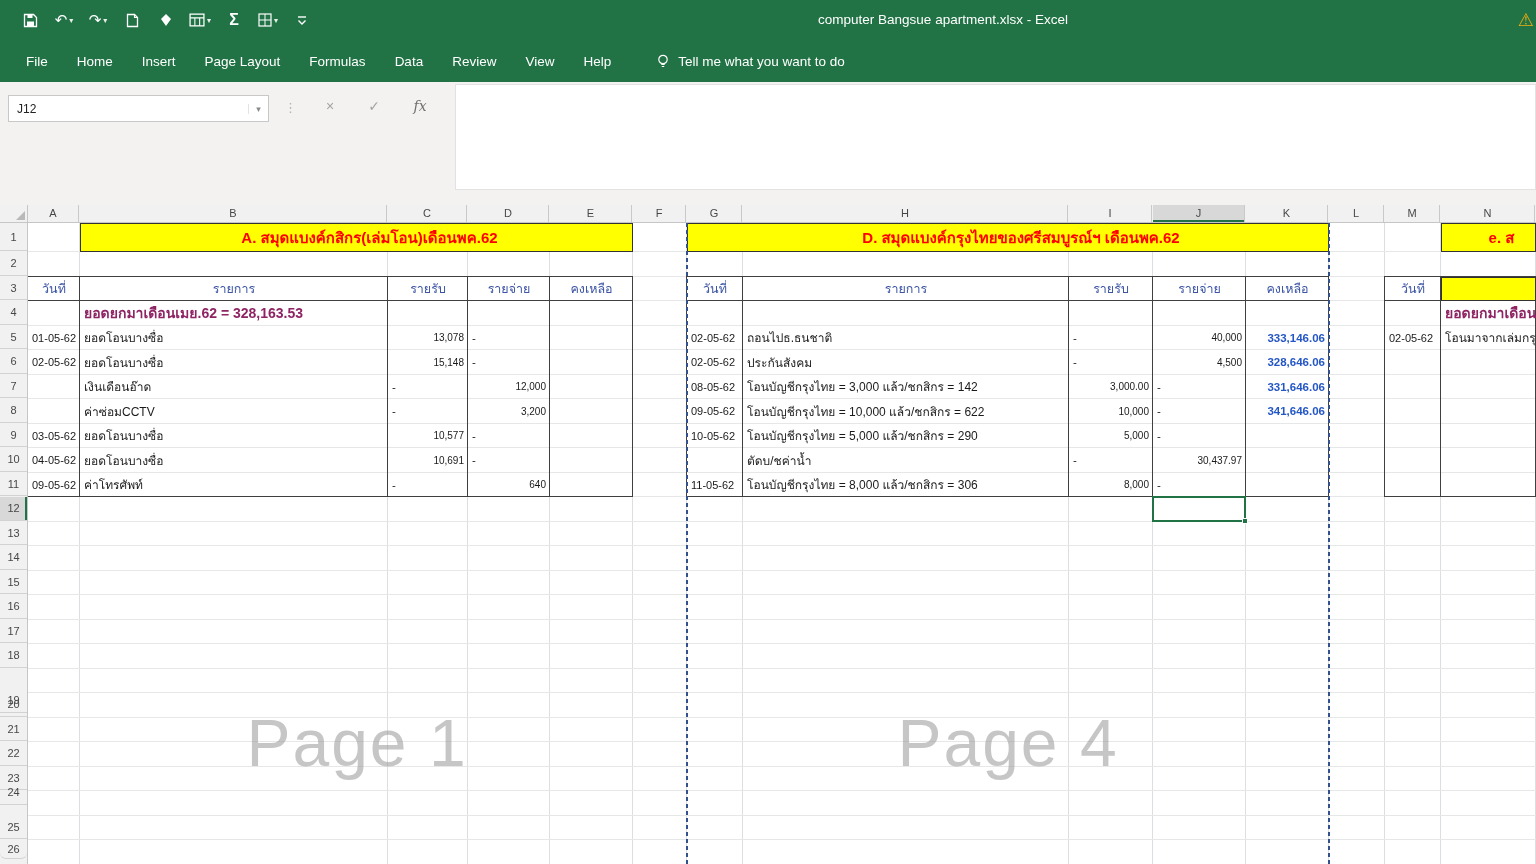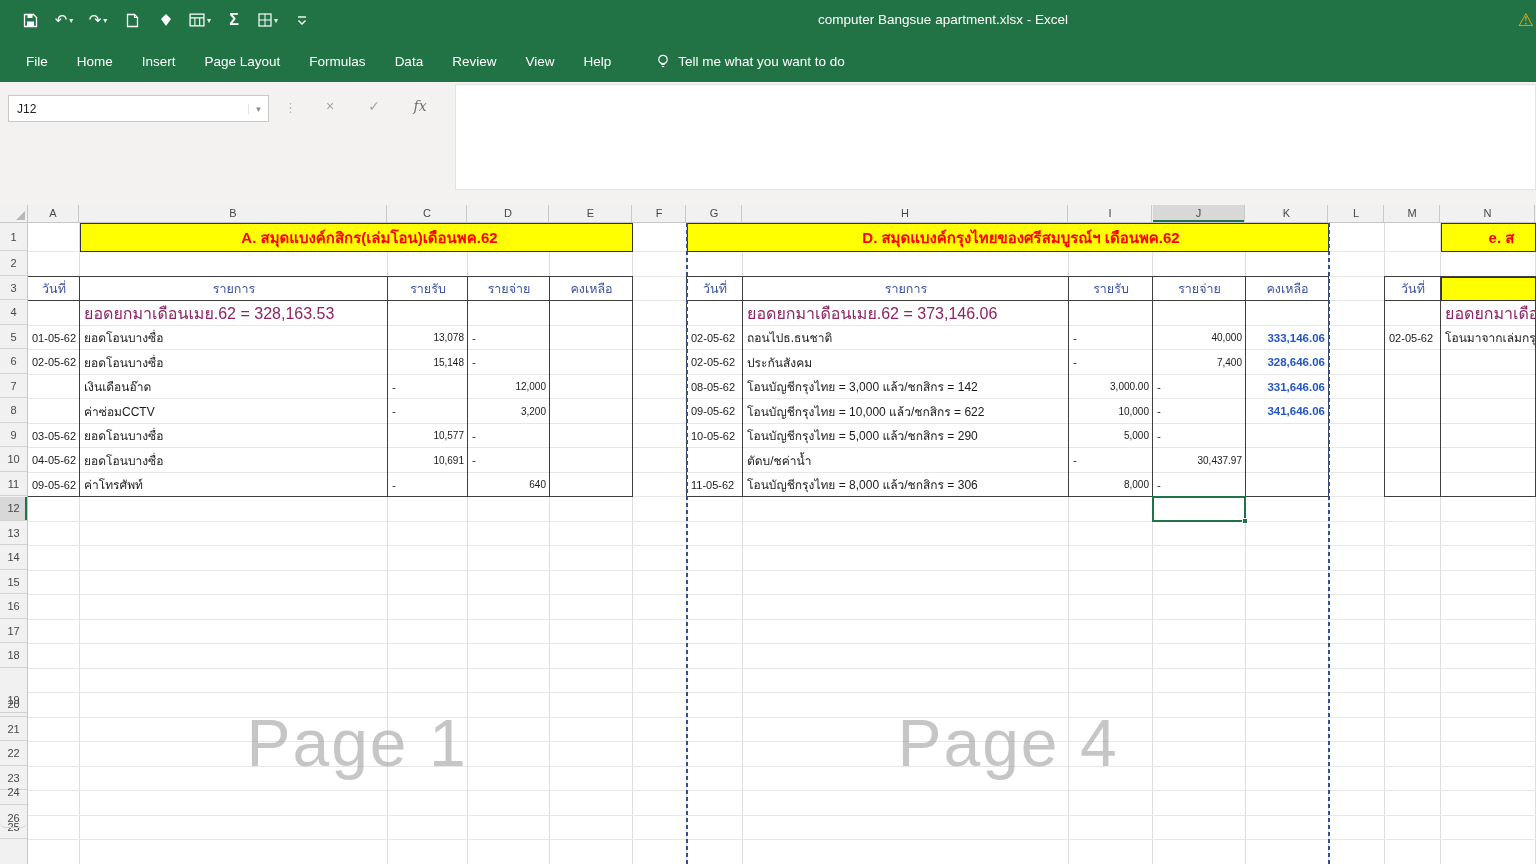--- a/index.html
+++ b/index.html
@@ -58,21 +58,21 @@
   .gl.h { position:absolute; left:28px; right:0; height:1px; background:#e6e7e9; }
   .tb  { background:#3f3f3f; position:absolute; z-index:2; }
   .tb.v { width:1px; }
   .tb.h { height:1px; }
 
   .cell { position:absolute; display:flex; align-items:center; white-space:nowrap; overflow:hidden;
           padding:0 4px; color:#1a1a1a; z-index:3; }
   .cell.title { background:#ffff00; border:1px solid #333; color:#ff0000; font-weight:bold;
                 font-size:15px; justify-content:center; z-index:3;padding-left:30px; }
   .cell.h     { color:#3b54a5; justify-content:center; font-size:12.5px; }
-  .cell.carry { color:#8e2464; font-weight:normal; font-size:16px; }
+  .cell.carry { color:#8e2464; font-weight:bold; font-size:14px; }
   .cell.date  { font-size:11px; }
   .cell.txt   { font-size:12px; }
   .cell.num   { justify-content:flex-end; font-size:10px; }
   .cell.nb    { justify-content:flex-end; font-size:11.5px; color:#2457c5; font-weight:bold; }
   .cell.dash  { font-size:11.5px; }
 
   .selection { position:absolute; border:2px solid #217346; z-index:7; }
   .selection .handle { position:absolute; right:-4px; bottom:-4px; width:6px; height:6px;
                        background:#217346; border:1px solid #ffffff; }
   .pbreak { position:absolute; top:0; bottom:0; width:2px; z-index:4;
@@ -203,21 +203,21 @@
         <div class="rowhead" style="top: 372px; height: 23.5px;">16</div>
         <div class="rowhead" style="top: 396.5px; height: 23.5px;">17</div>
         <div class="rowhead" style="top: 421px; height: 23.5px;">18</div>
         <div class="rowhead" style="top: 466px; height: 23.5px;">19</div>
         <div class="rowhead" style="top: 470px; height: 23.5px;">20</div>
         <div class="rowhead" style="top: 494.5px; height: 23.5px;">21</div>
         <div class="rowhead" style="top: 519px; height: 23.5px;">22</div>
         <div class="rowhead" style="top: 543.5px; height: 23.5px;">23</div>
         <div class="rowhead" style="top: 558px; height: 23.5px;">24</div>
         <div class="rowhead" style="top: 592.5px; height: 23.5px;">25</div>
-        <div class="rowhead" style="top: 586px; height: 19px; border-radius: 6px;">26</div>
+        <div class="rowhead" style="top: 617px; height: 19px; border-radius: 6px;">26</div>
       </div>
     <div id="cells" class="cellarea">
         <div class="gl v" style="left: 79px;"></div>
         <div class="gl v" style="left: 387px;"></div>
         <div class="gl v" style="left: 467px;"></div>
         <div class="gl v" style="left: 549px;"></div>
         <div class="gl v" style="left: 632px;"></div>
         <div class="gl v" style="left: 686px;"></div>
         <div class="gl v" style="left: 742px;"></div>
         <div class="gl v" style="left: 1068px;"></div>
@@ -313,30 +313,29 @@
         <div class="cell date" style="left: 28px; top: 249.5px; width: 52px; height: 24.5px;">09-05-62</div>
         <div class="cell txt" style="left: 80px; top: 249.5px; width: 308px; height: 24.5px;">ค่าโทรศัพท์</div>
         <div class="cell dash" style="left: 388px; top: 249.5px; width: 80px; height: 24.5px;">-</div>
         <div class="cell num" style="left: 468px; top: 249.5px; width: 82px; height: 24.5px;">640</div>
         <div class="cell title" style="left: 687px; top: 0px; width: 642px; height: 29px;">D. สมุดแบงค์กรุงไทยของศรีสมบูรณ์ฯ เดือนพค.62</div>
         <div class="cell h" style="left: 687px; top: 53.5px; width: 56px; height: 24.5px;">วันที่</div>
         <div class="cell h" style="left: 743px; top: 53.5px; width: 326px; height: 24.5px;">รายการ</div>
         <div class="cell h" style="left: 1069px; top: 53.5px; width: 84px; height: 24.5px;">รายรับ</div>
         <div class="cell h" style="left: 1153px; top: 53.5px; width: 93px; height: 24.5px;">รายจ่าย</div>
         <div class="cell h" style="left: 1246px; top: 53.5px; width: 83px; height: 24.5px;">คงเหลือ</div>
-        <div class="cell carry" style="left: 743px; top: 78px; width: 326px; height: 24.5px;">ยอดยกมาเดือนเมย.62 = 373,146.06</div>
         <div class="cell date" style="left: 687px; top: 102.5px; width: 56px; height: 24.5px;">02-05-62</div>
         <div class="cell txt" style="left: 743px; top: 102.5px; width: 326px; height: 24.5px;">ถอนไปธ.ธนชาติ</div>
         <div class="cell dash" style="left: 1069px; top: 102.5px; width: 84px; height: 24.5px;">-</div>
         <div class="cell num" style="left: 1153px; top: 102.5px; width: 93px; height: 24.5px;">40,000</div>
         <div class="cell nb" style="left: 1246px; top: 102.5px; width: 83px; height: 24.5px;">333,146.06</div>
         <div class="cell date" style="left: 687px; top: 127px; width: 56px; height: 24.5px;">02-05-62</div>
         <div class="cell txt" style="left: 743px; top: 127px; width: 326px; height: 24.5px; text-align: center;">ประกันสังคม</div>
         <div class="cell dash" style="left: 1069px; top: 127px; width: 84px; height: 24.5px;">-</div>
-        <div class="cell num" style="left: 1153px; top: 127px; width: 93px; height: 24.5px;">7,400</div>
+        <div class="cell num" style="left: 1153px; top: 127px; width: 93px; height: 24.5px;">4,500</div>
         <div class="cell nb" style="left: 1246px; top: 127px; width: 83px; height: 24.5px;">328,646.06</div>
         <div class="cell date" style="left: 687px; top: 151.5px; width: 56px; height: 24.5px;">08-05-62</div>
         <div class="cell txt" style="left: 743px; top: 151.5px; width: 326px; height: 24.5px;">โอนบัญชีกรุงไทย = 3,000 แล้ว/ชกสิกร = 142</div>
         <div class="cell num" style="left: 1069px; top: 151.5px; width: 84px; height: 24.5px;">3,000.00</div>
         <div class="cell dash" style="left: 1153px; top: 151.5px; width: 93px; height: 24.5px;">-</div>
         <div class="cell nb" style="left: 1246px; top: 151.5px; width: 83px; height: 24.5px;">331,646.06</div>
         <div class="cell date" style="left: 687px; top: 176px; width: 56px; height: 24.5px;">09-05-62</div>
         <div class="cell txt" style="left: 743px; top: 176px; width: 326px; height: 24.5px;">โอนบัญชีกรุงไทย = 10,000 แล้ว/ชกสิกร = 622</div>
         <div class="cell num" style="left: 1069px; top: 176px; width: 84px; height: 24.5px;">10,000</div>
         <div class="cell dash" style="left: 1153px; top: 176px; width: 93px; height: 24.5px;">-</div>

